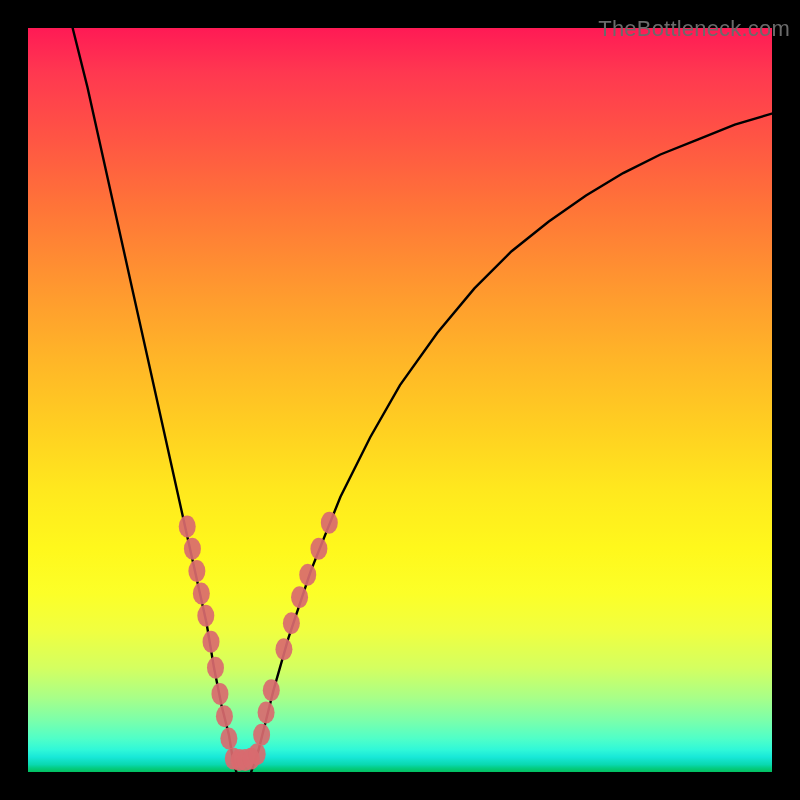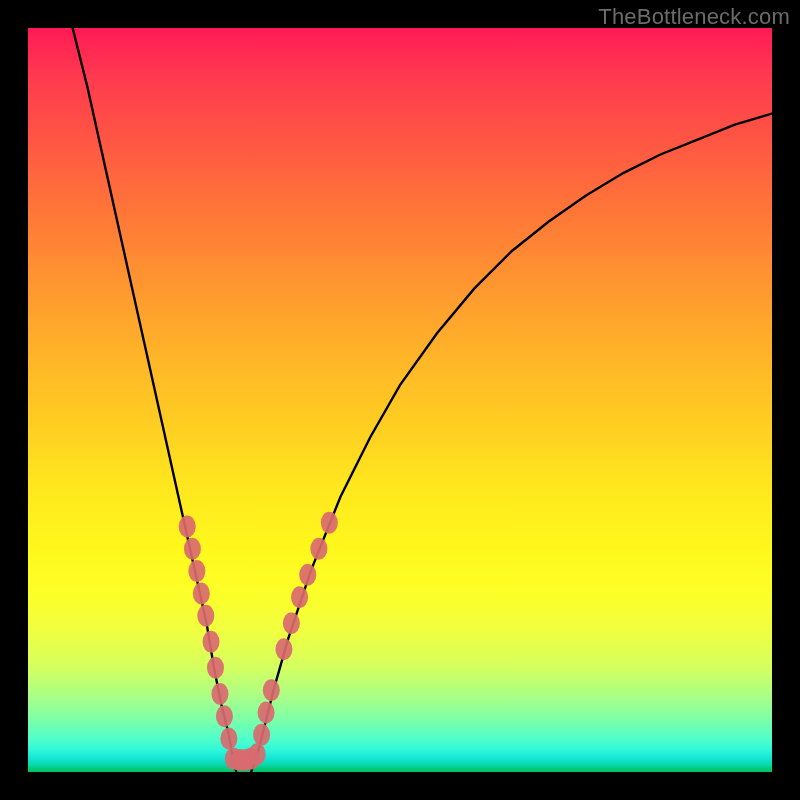--- a/index.html
+++ b/index.html
@@ -44,21 +44,21 @@
       #50ffc8 95.5%,
       #30f8d8 97%,
       #18e8d8 98%,
       #0ad8b0 99%,
       #04cc80 99.5%,
       #02c060 100%
     );
   }
   .watermark {
     position: absolute;
-    top: 4px;
+    top: 16px;
     right: 10px;
     color: #6b6b6b;
     font-size: 22px;
     font-weight: 400;
     letter-spacing: 0.2px;
   }
   svg.curve {
     position: absolute;
     top: 0;
     left: 0;

